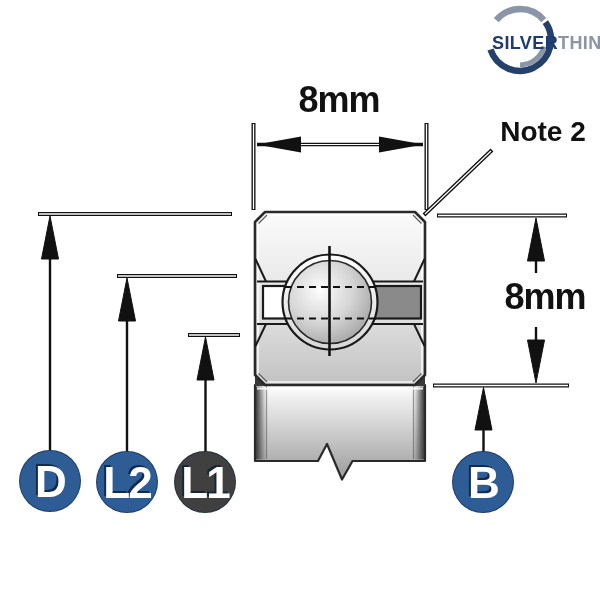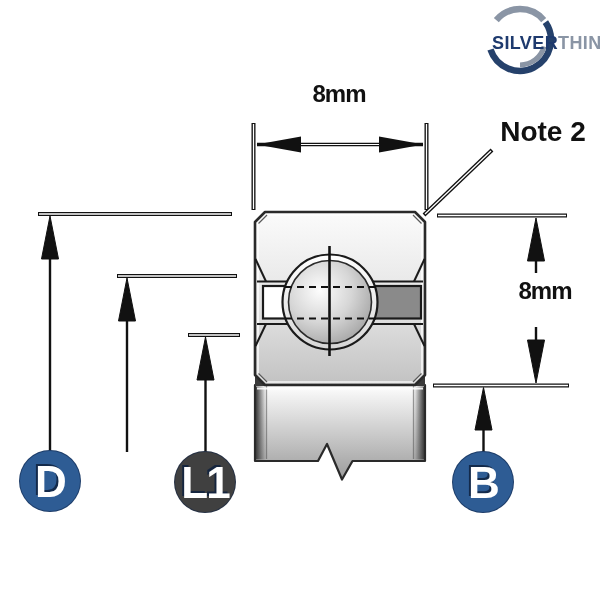--- a/index.html
+++ b/index.html
@@ -3,21 +3,21 @@
 <meta charset="utf-8">
 <style>
   html,body{margin:0;padding:0;background:#ffffff;}
   #stage{
     position:relative;width:600px;height:600px;background:#ffffff;overflow:hidden;
     font-family:"Liberation Sans", sans-serif;
   }
   #drawing-svg{position:absolute;left:0;top:0;width:600px;height:600px;}
   .overlay{position:absolute;z-index:2;}
   .dim-label{
-    font-weight:bold;font-size:24px;color:#111;text-align:center;width:130px;line-height:1;
+    font-weight:bold;font-size:36px;color:#111;text-align:center;width:130px;line-height:1;
     letter-spacing:-1px;
   }
   .note-label{
     font-weight:bold;font-size:28px;color:#111;text-align:center;width:130px;line-height:1;
   }
   .callout{
     position:absolute;z-index:2;width:62px;height:62px;border-radius:50%;
     color:#fff;font-weight:bold;font-size:44px;line-height:62px;text-align:center;
     letter-spacing:-2px;
     text-shadow:-2px -2px 0 rgba(14,33,62,0.85);
@@ -178,18 +178,19 @@
   </div>
 
   <div class="overlay dim-label" style="left:274px;top:82px;">8mm</div>
 
   <div class="overlay note-label" style="left:478px;top:118px;">Note 2</div>
 
   <div class="overlay dim-label" style="left:480px;top:279px;">8mm</div>
 
   <div class="callout" style="left:19px;top:450px;background:#2e5c94;">D</div>
 
+  <div class="callout" style="left:96px;top:451px;background:#2e5c94;">L2</div>
 
   <div class="callout" style="left:174px;top:451px;background:#404040;">L1</div>
 
   <div class="callout" style="left:452px;top:451px;background:#2e5c94;">B</div>
 
 </div>
 
 </body></html>

